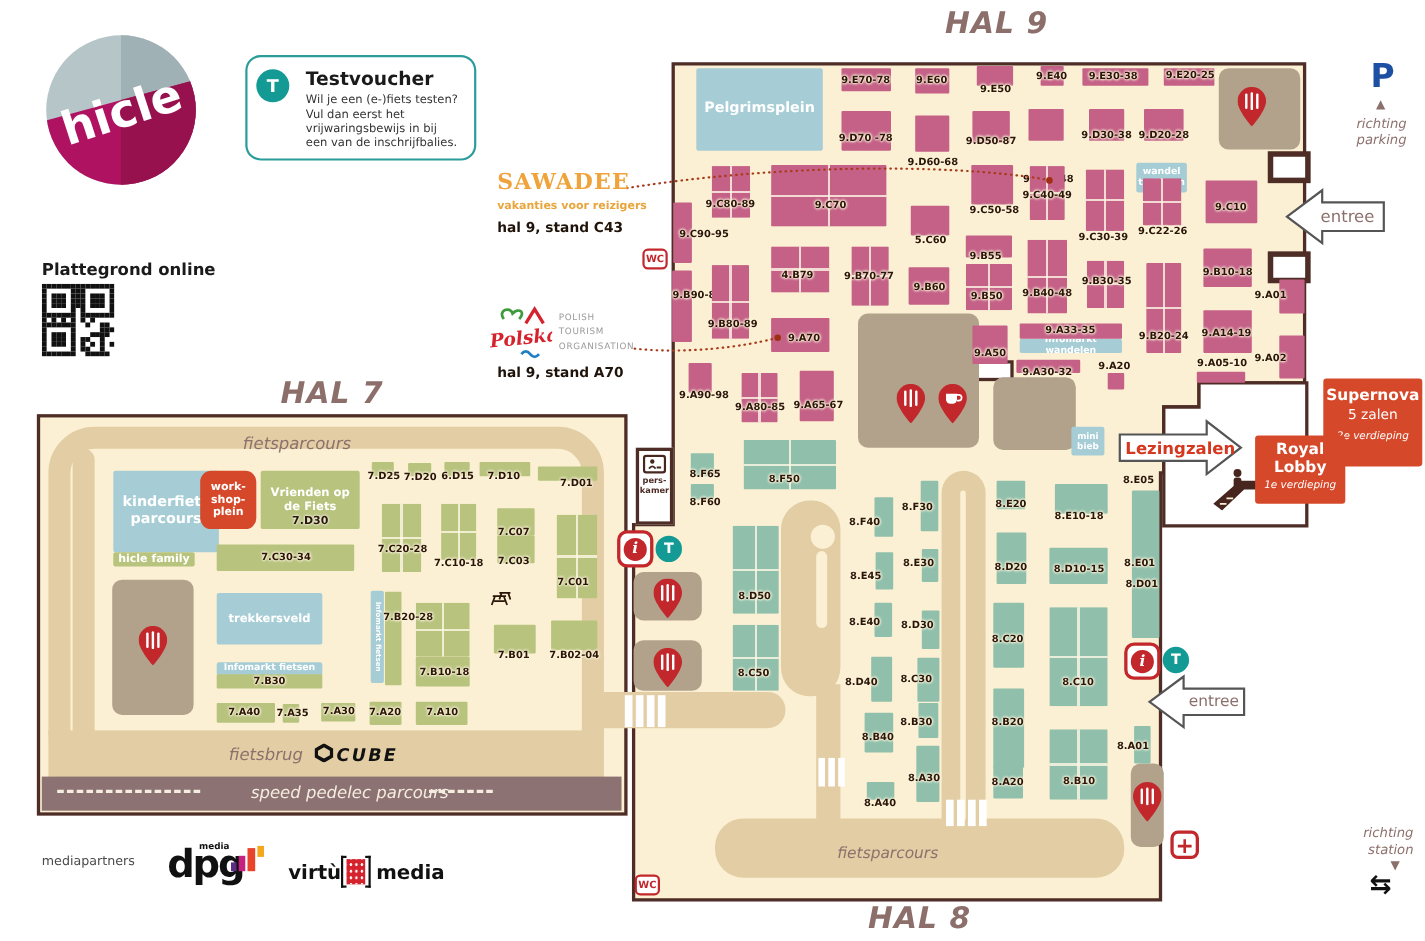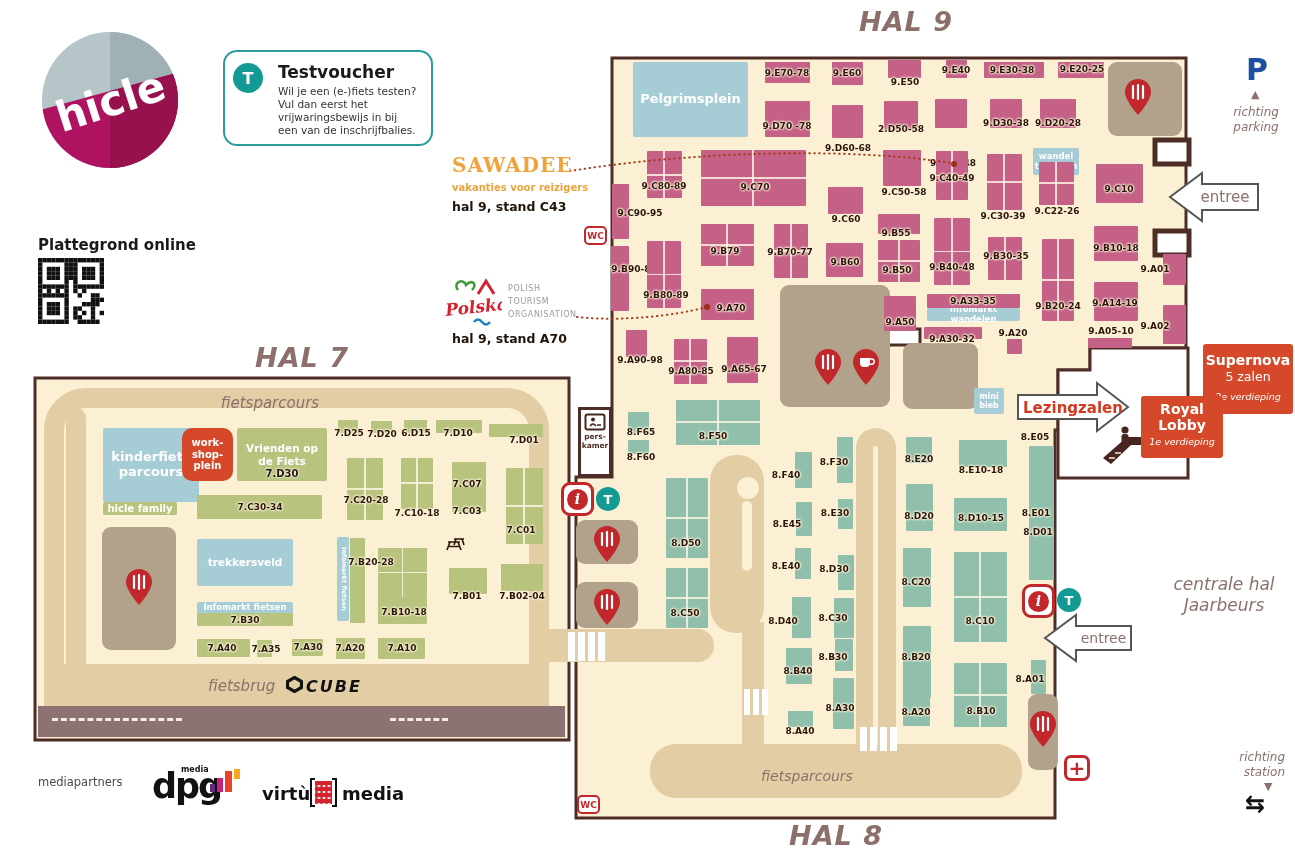--- a/index.html
+++ b/index.html
@@ -134,20 +134,21 @@
   </div>
   <div>
     <span class="xbar" style="left:860px;top:727px;width:7px;height:24px;"></span>
     <span class="xbar" style="left:870px;top:727px;width:7px;height:24px;"></span>
     <span class="xbar" style="left:880px;top:727px;width:7px;height:24px;"></span>
     <span class="xbar" style="left:890px;top:727px;width:7px;height:24px;"></span>
   </div>
 
   <div id="speed-strip">
     <span class="dash" style="left:14px;top:12px;width:130px;"></span>
+    <span class="txt">speed pedelec parcours</span>
     <span class="dash" style="left:352px;top:12px;width:58px;"></span>
   </div>
 
   <div id="dyn">
       <div class="block" style="left: 1108px; top: 62px; width: 74px; height: 74px;"></div>
       <div class="block" style="left: 780px; top: 285px; width: 110px; height: 122px;"></div>
       <div class="block" style="left: 903px; top: 343px; width: 75px; height: 66px;"></div>
       <div class="block" style="left: 102px; top: 527px; width: 74px; height: 123px;"></div>
       <div class="block" style="left: 576px; top: 520px; width: 62px; height: 44px;"></div>
       <div class="block" style="left: 576px; top: 582px; width: 62px; height: 46px;"></div>
@@ -179,51 +180,51 @@
       <div class="slabel" style="left: 956px; top: 70px;">9.E40</div>
       <div class="stand hal9 gx" style="left: 984px; top: 62px; width: 60px; height: 16px;"></div>
       <div class="slabel" style="left: 1012px; top: 70px;">9.E30-38</div>
       <div class="stand hal9 gx" style="left: 1058px; top: 62px; width: 46px; height: 16px;"></div>
       <div class="slabel" style="left: 1082px; top: 69px;">9.E20-25</div>
       <div class="stand hal9 gx" style="left: 765px; top: 101px; width: 45px; height: 36px;"></div>
       <div class="slabel" style="left: 787px; top: 126px;">9.D70 -78</div>
       <div class="stand hal9" style="left: 832px; top: 105px; width: 31px; height: 33px;"></div>
       <div class="slabel" style="left: 848px; top: 148px;">9.D60-68</div>
       <div class="stand hal9 gx" style="left: 884px; top: 101px; width: 34px; height: 29px;"></div>
-      <div class="slabel" style="left: 901px; top: 129px;">2.D50-58</div>
+      <div class="slabel" style="left: 901px; top: 129px;">9.D50-87</div>
       <div class="stand hal9 gx" style="left: 935px; top: 99px; width: 32px; height: 29px;"></div>
       <div class="slabel" style="left: 953px; top: 123px; margin-top: 40px;">9.D40-48</div>
       <div class="stand hal9 gx" style="left: 990px; top: 99px; width: 32px; height: 29px;"></div>
       <div class="slabel" style="left: 1006px; top: 123px;">9.D30-38</div>
       <div class="stand hal9 gx" style="left: 1040px; top: 99px; width: 36px; height: 29px;"></div>
       <div class="slabel" style="left: 1058px; top: 123px;">9.D20-28</div>
       <div class="stand hal9 gx gy" style="left: 647px; top: 151px; width: 35px; height: 47px;"></div>
       <div class="slabel" style="left: 664px; top: 186px;">9.C80-89</div>
       <div class="stand hal9 gx gy" style="left: 701px; top: 150px; width: 105px; height: 56px;"></div>
       <div class="slabel" style="left: 755px; top: 187px;">9.C70</div>
       <div class="stand hal9 gy" style="left: 612px; top: 184px; width: 17px; height: 55px;"></div>
       <div class="slabel" style="left: 640px; top: 213px;">9.C90-95</div>
       <div class="stand hal9 gx" style="left: 883px; top: 150px; width: 38px; height: 36px;"></div>
       <div class="slabel" style="left: 904px; top: 192px;">9.C50-58</div>
       <div class="stand hal9 gx gy" style="left: 936px; top: 151px; width: 32px; height: 49px;"></div>
       <div class="slabel" style="left: 952px; top: 178px;">9.C40-49</div>
       <div class="stand hal9 gx" style="left: 828px; top: 187px; width: 35px; height: 27px;"></div>
-      <div class="slabel" style="left: 846px; top: 219px;">9.C60</div>
+      <div class="slabel" style="left: 846px; top: 219px;">5.C60</div>
       <div class="stand hal9 gx gy" style="left: 987px; top: 154px; width: 35px; height: 56px;"></div>
       <div class="slabel" style="left: 1003px; top: 216px;">9.C30-39</div>
       <div class="stand hal9 gx gy" style="left: 1039px; top: 162px; width: 35px; height: 43px;"></div>
       <div class="slabel" style="left: 1057px; top: 211px;">9.C22-26</div>
       <div class="stand hal9 gx" style="left: 1096px; top: 164px; width: 47px; height: 39px;"></div>
       <div class="slabel" style="left: 1119px; top: 189px;">9.C10</div>
       <div class="stand hal9 gx" style="left: 878px; top: 214px; width: 42px; height: 20px;"></div>
       <div class="slabel" style="left: 896px; top: 233px;">9.B55</div>
       <div class="stand hal9 gx gy" style="left: 878px; top: 240px; width: 42px; height: 42px;"></div>
       <div class="slabel" style="left: 897px; top: 270px;">9.B50</div>
       <div class="stand hal9 gx gy" style="left: 701px; top: 224px; width: 53px; height: 42px;"></div>
-      <div class="slabel" style="left: 725px; top: 251px;">9.B79</div>
+      <div class="slabel" style="left: 725px; top: 251px;">4.B79</div>
       <div class="stand hal9 gx gy" style="left: 774px; top: 224px; width: 34px; height: 54px;"></div>
       <div class="slabel" style="left: 790px; top: 252px;">9.B70-77</div>
       <div class="stand hal9 gx" style="left: 826px; top: 243px; width: 37px; height: 34px;"></div>
       <div class="slabel" style="left: 845px; top: 262px;">9.B60</div>
       <div class="stand hal9 gy" style="left: 611px; top: 246px; width: 18px; height: 65px;"></div>
       <div class="slabel" style="left: 634px; top: 269px;">9.B90-85</div>
       <div class="stand hal9 gx gy" style="left: 647px; top: 241px; width: 34px; height: 67px;"></div>
       <div class="slabel" style="left: 666px; top: 295px;">9.B80-89</div>
       <div class="stand hal9 gx gy" style="left: 934px; top: 218px; width: 36px; height: 67px;"></div>
       <div class="slabel" style="left: 952px; top: 267px;">9.B40-48</div>
@@ -455,21 +456,21 @@
     <svg width="46" height="40" viewBox="0 0 46 40">
       <g fill="#46261F">
         <circle cx="24" cy="6" r="3.6"></circle>
         <rect x="20.5" y="10" width="7" height="11" rx="2.5"></rect>
         <path d="M2,34 L26,13 H44 V21 H30 L10,40 Z"></path>
       </g>
       <path d="M8,34 l6,0 M14,29 l6,0" stroke="#FBF0D3" stroke-width="1.6"></path>
     </svg>
   </div>
 
-  <div class="venue" style="left:1203px;top:344px;width:90px;height:70px;">
+  <div class="venue" style="left:1203px;top:344px;width:90px;height:80px;">
     <div class="t">Supernova</div>
     <div class="s">5 zalen</div>
     <div class="f">2e verdieping</div>
   </div>
   <div class="venue" style="left:1141px;top:396px;width:82px;height:62px;">
     <div class="t" style="margin-top:5px;">Royal
 Lobby</div>
     <div class="f" style="margin-top:3px;">1e verdieping</div>
   </div>
 
@@ -484,22 +485,20 @@
   </div>
 
   <div id="parking-p">P</div>
   <div class="tri" style="left:1251px;top:88px;">▲</div>
   <div class="dirtxt" style="left:1228px;top:105px;width:56px;">richting
 parking</div>
   <div class="dirtxt" style="left:1225px;top:750px;width:60px;text-align:right;">richting
 station</div>
   <div class="tri" style="left:1264px;top:780px;">▼</div>
   <div id="ns">⇆</div>
-  <div class="dirtxt" style="left:1160px;top:574px;width:128px;font-size:17px;">centrale hal
-Jaarbeurs</div>
 
   <div class="abs" style="left:446px;top:538px;">
     <svg width="20" height="16" viewBox="0 0 20 16">
       <g stroke="#2A1507" stroke-width="1.6" fill="none">
         <path d="M2,4 H14 M4,4 L1,12 M12,4 L15,12 M3.2,8.5 H12.8"></path>
         <path d="M8,1 H18 M10,1 L8,7 M16,1 L18,7"></path>
       </g>
     </svg>
   </div>
 

